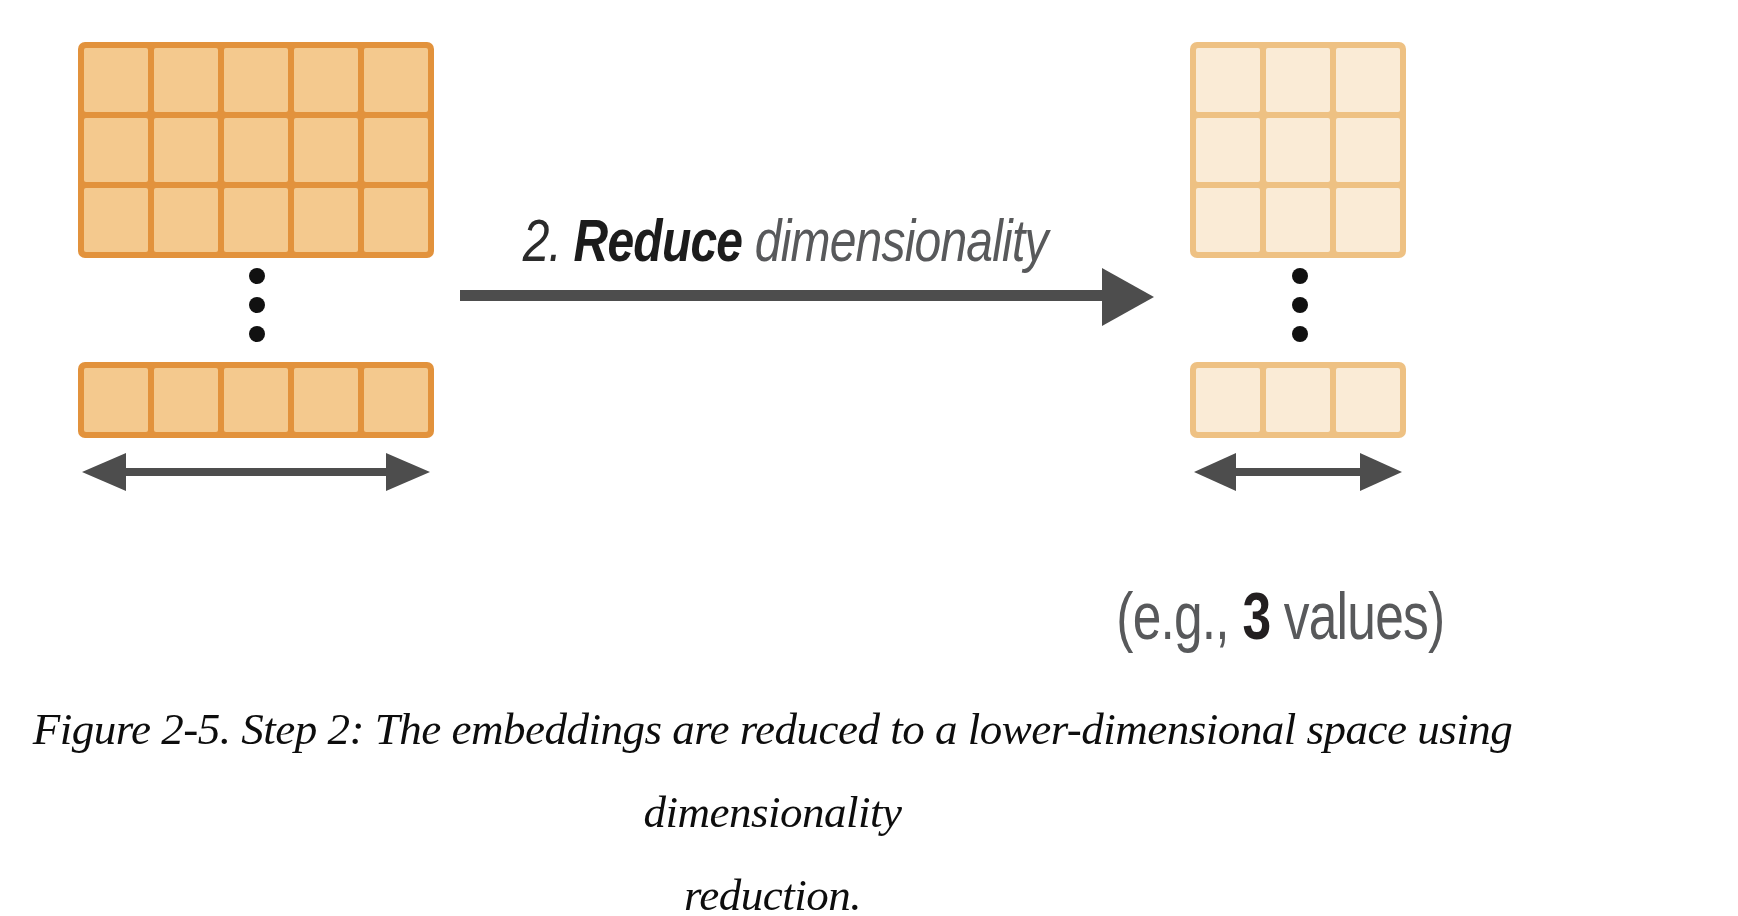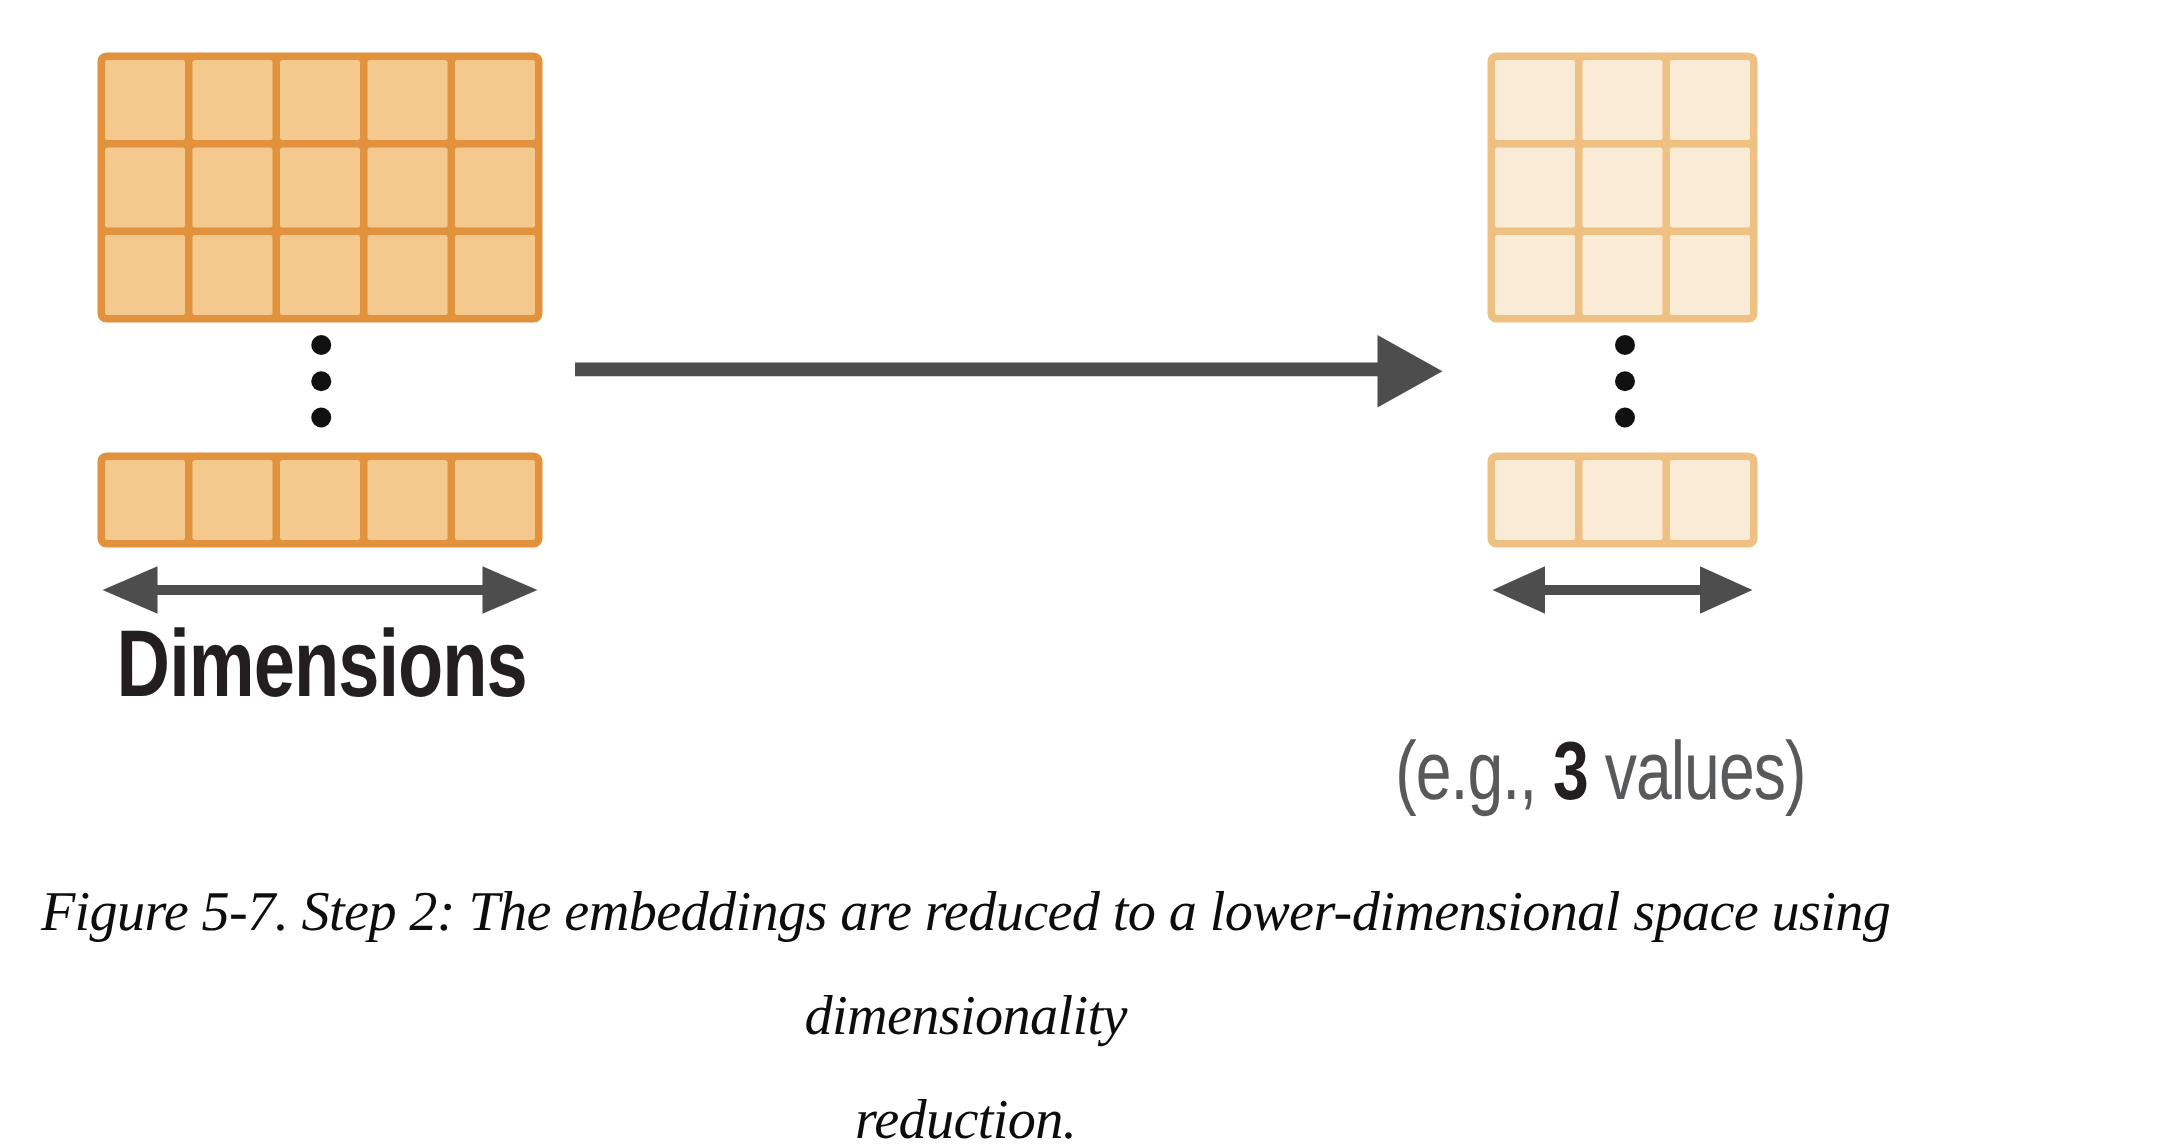--- a/index.html
+++ b/index.html
@@ -131,25 +131,27 @@
       <div class="cell" style="background: rgb(244, 201, 142);"></div>
       <div class="cell" style="background: rgb(244, 201, 142);"></div>
     </div>
 
   <svg class="arrow-svg" style="left:80px; top:450px;" width="352" height="44" viewBox="0 0 352 44" aria-hidden="true">
     <line x1="36" y1="22" x2="316" y2="22" stroke="currentColor" stroke-width="8"></line>
     <polygon points="2,22 46,3 46,41" fill="currentColor"></polygon>
     <polygon points="350,22 306,3 306,41" fill="currentColor"></polygon>
   </svg>
 
-  <div class="label-block big-label" style="left:7px; top:488px; width:500px;">
-    <span class="squeeze">Dimensions</span>
-  </div>
 
 
+  <div class="label-block step-label" style="left:425px; top:206px; width:720px;">
+    <span class="squeeze">
+      <span class="step-prefix">2. </span><span class="step-action">Reduce</span><span class="step-object"> dimensionality</span>
+    </span>
+  </div>
 
   <svg class="arrow-svg" style="left:460px; top:265px;" width="695" height="64" viewBox="0 0 695 64" aria-hidden="true">
     <rect x="0" y="25" width="644" height="11" fill="currentColor"></rect>
     <polygon points="642,3 642,61 694,32" fill="currentColor"></polygon>
   </svg>
 
   <div class="matrix" style="left: 1190px; top: 42px; background: rgb(238, 193, 131); grid-template-columns: repeat(3, 64px); grid-template-rows: repeat(3, 64px);">
       <div class="cell" style="background: rgb(250, 235, 214);"></div>
       <div class="cell" style="background: rgb(250, 235, 214);"></div>
       <div class="cell" style="background: rgb(250, 235, 214);"></div>
@@ -180,17 +182,17 @@
   </svg>
 
 
   <div class="label-block eg-label" style="left:930px; top:578px; width:700px;">
     <span class="squeeze">
       <span>(e.g., </span><span class="eg-value">3</span><span> values)</span>
     </span>
   </div>
 
   <div class="caption">
-    <div>Figure 5-7. Step 2: The embeddings are reduced to a lower-dimensional space using dimensionality</div>
+    <div>Figure 2-5. Step 2: The embeddings are reduced to a lower-dimensional space using dimensionality</div>
     <div>reduction.</div>
   </div>
 
 </div>
 
 </body></html>

